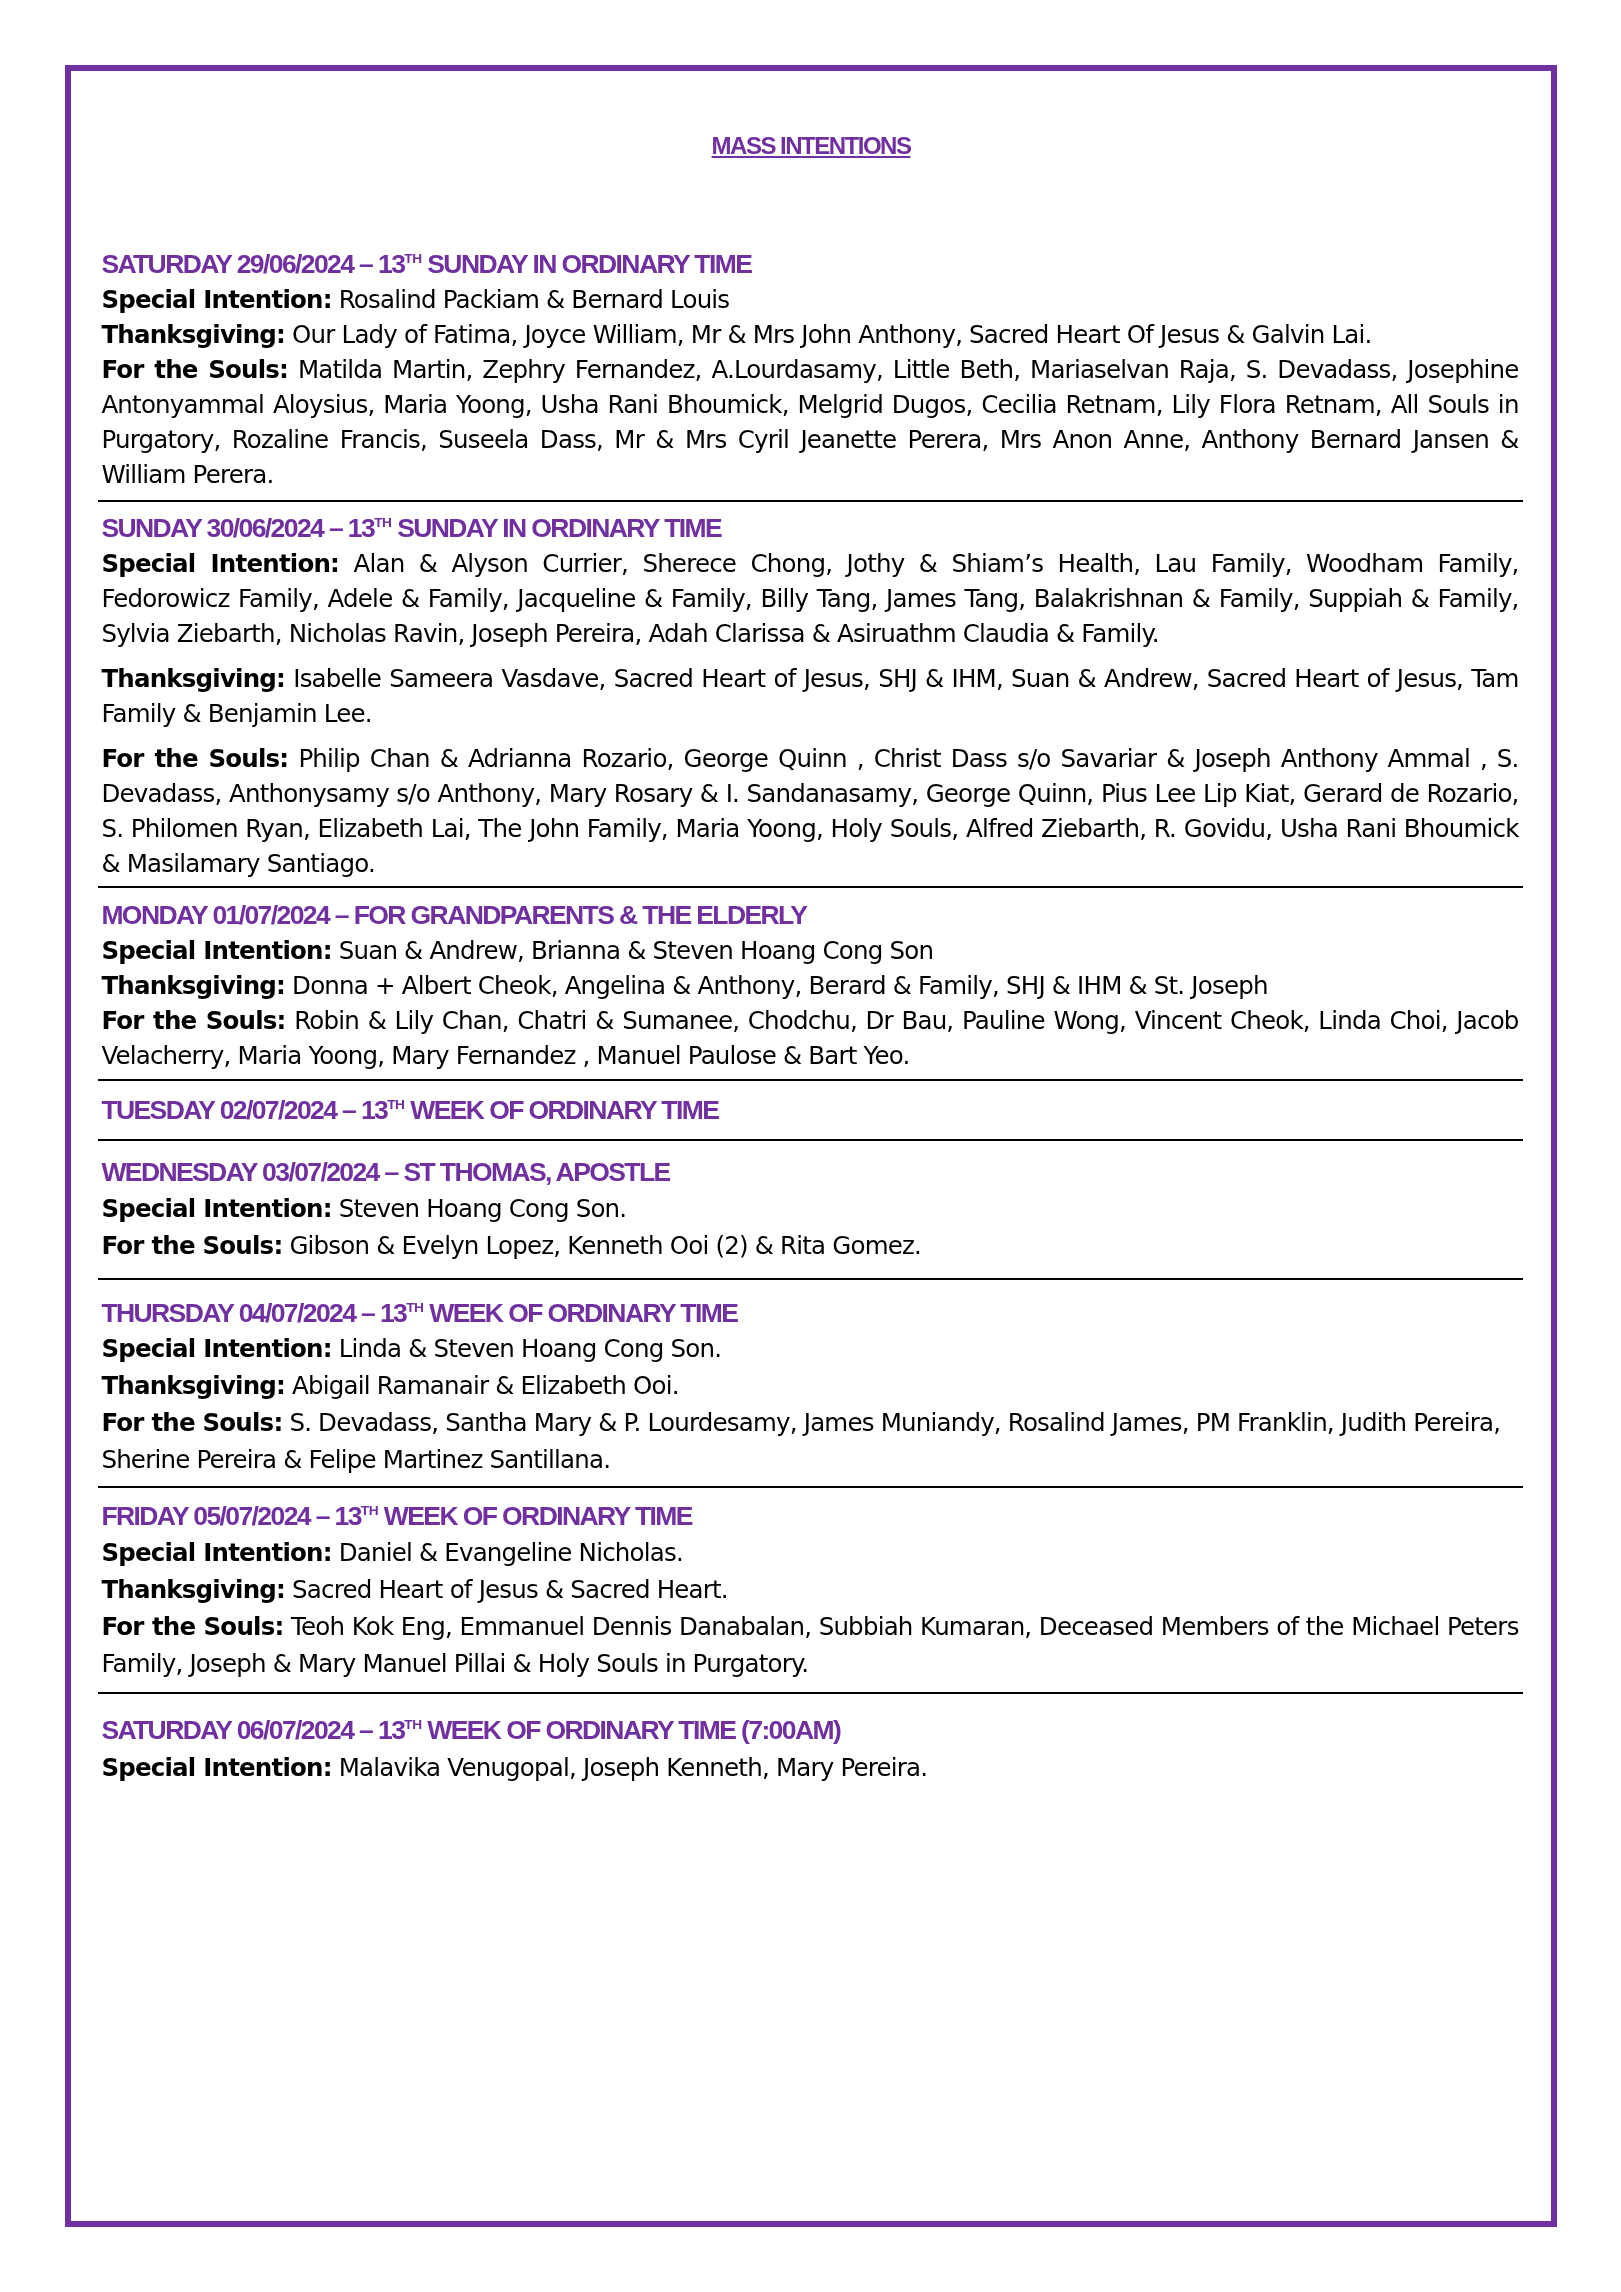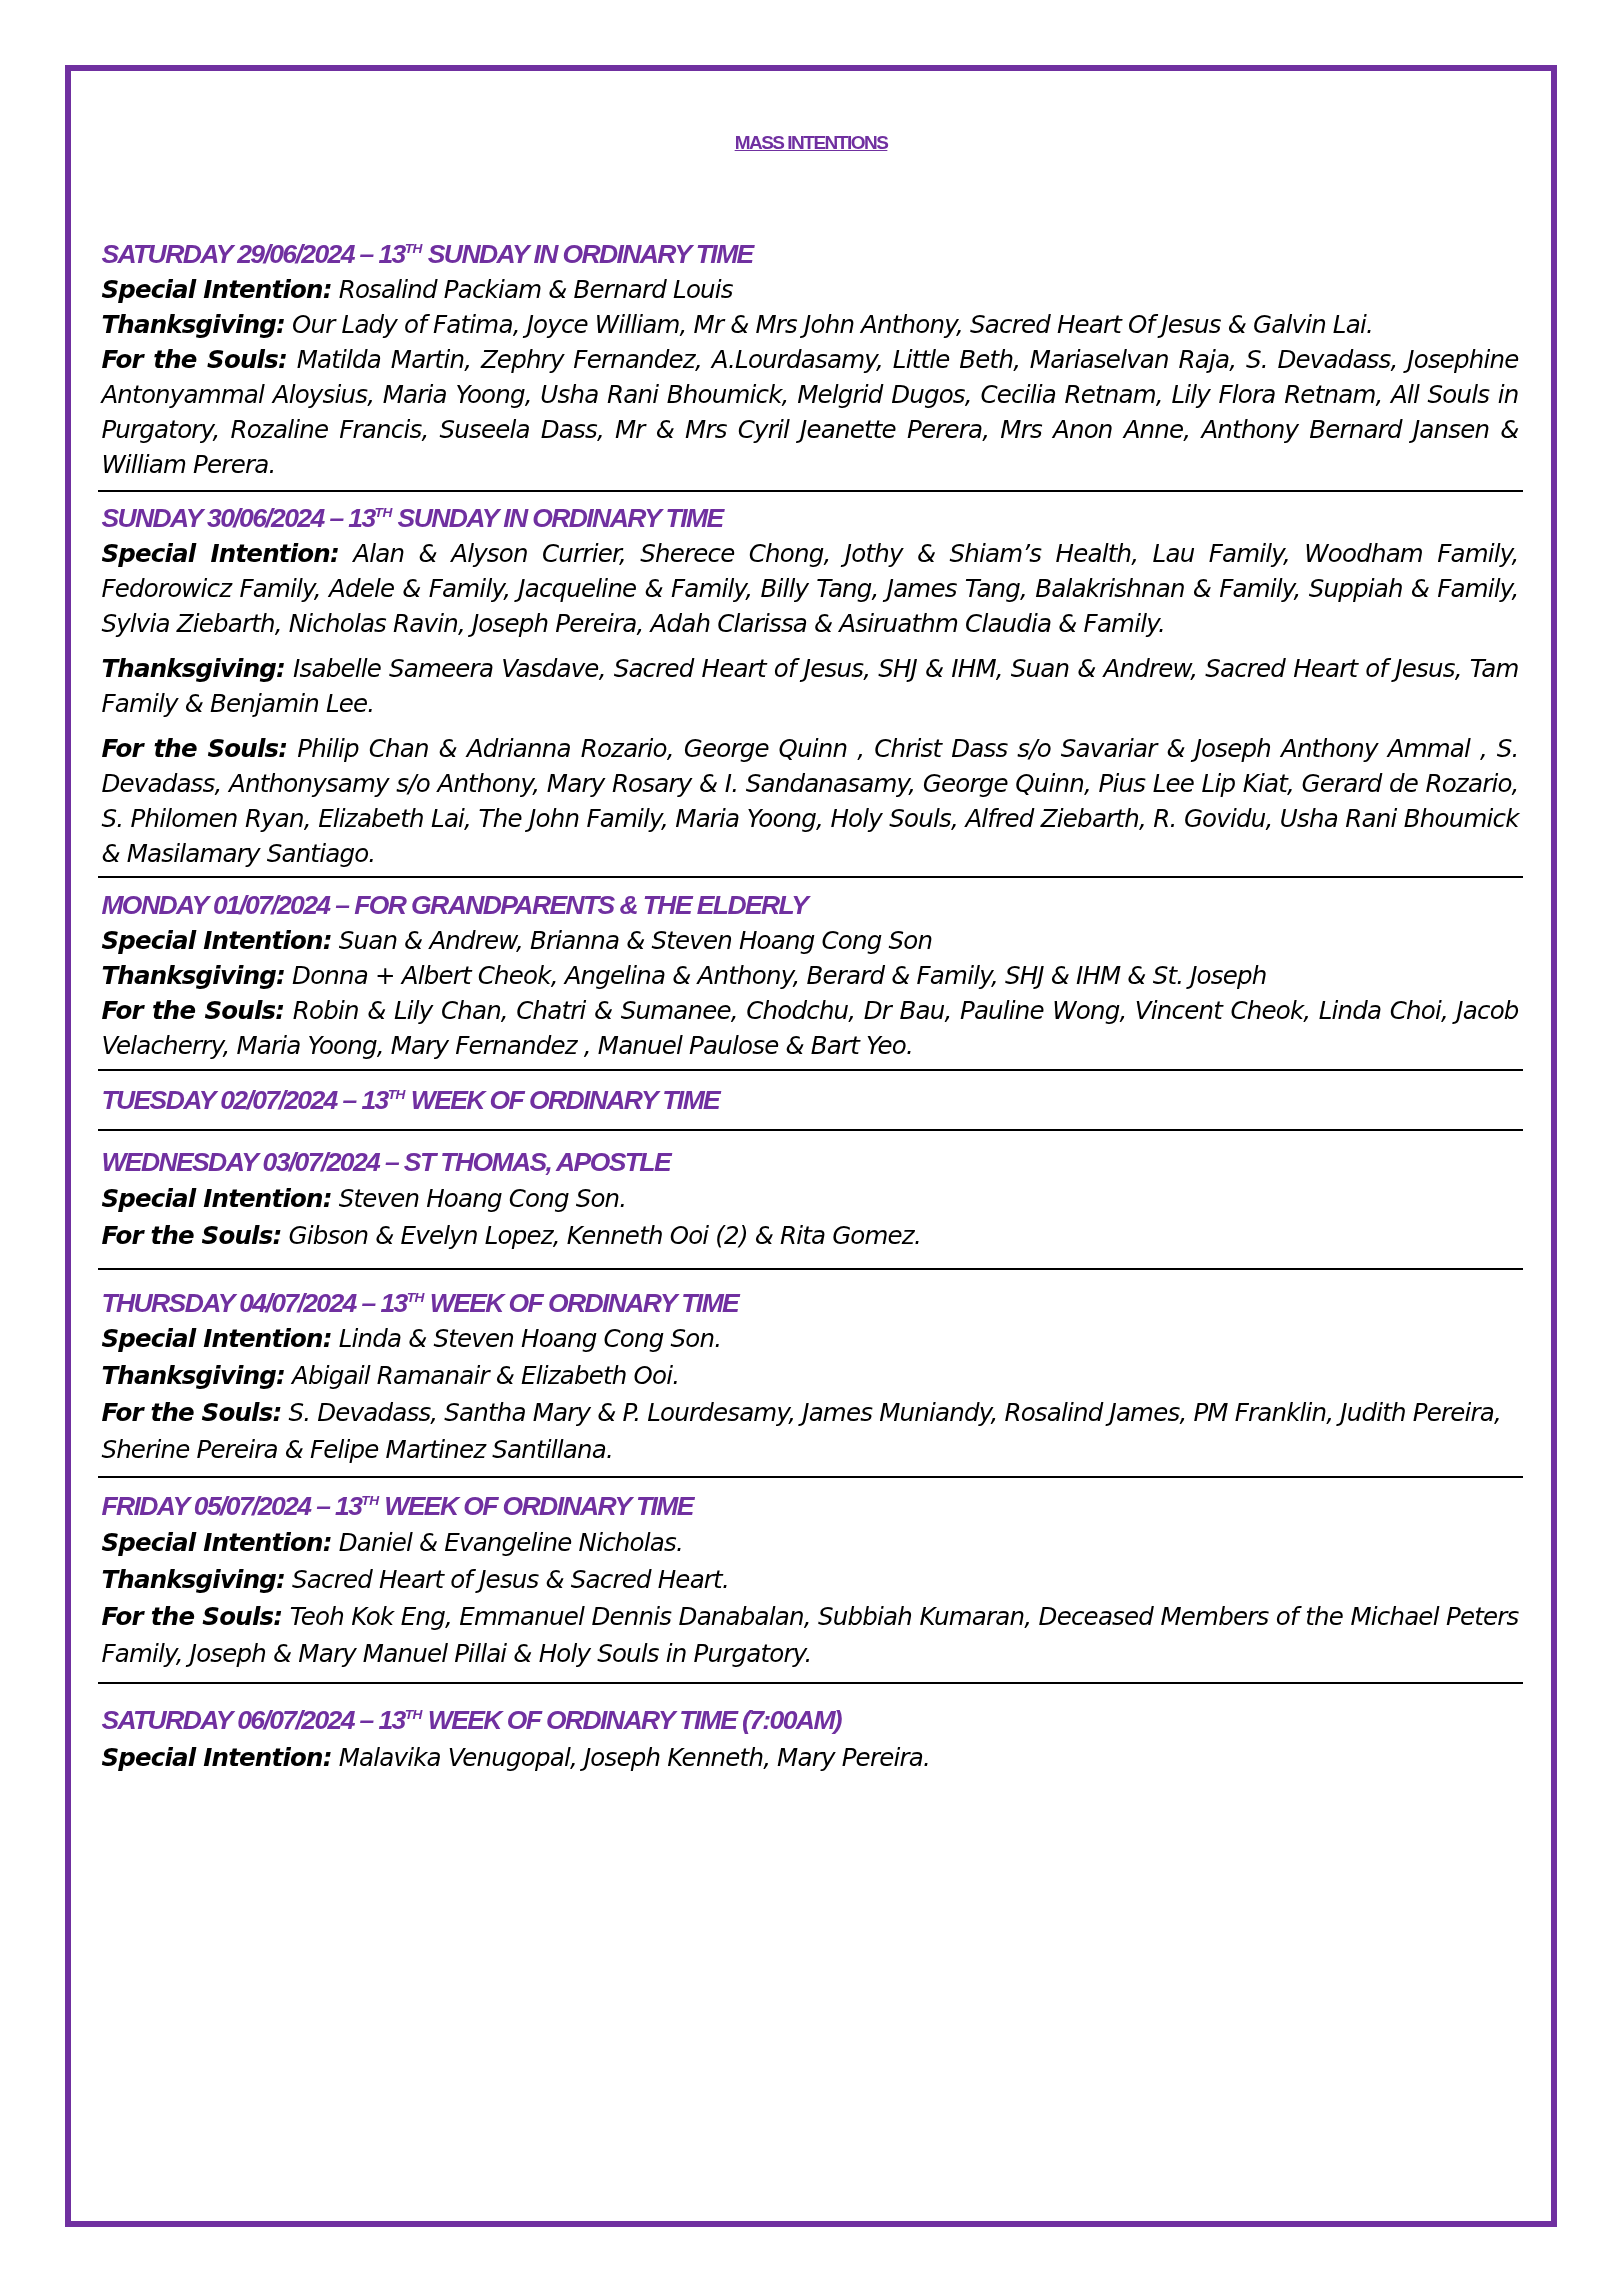--- a/index.html
+++ b/index.html
@@ -7,25 +7,25 @@
   .frame {
     position: absolute; left: 65px; top: 65px;
     width: 1492px; height: 2162px;
     box-sizing: border-box;
     border: 6.9px solid #7030a0;
   }
   .title {
     position: absolute; left: 0; right: 0; top: 61px;
     text-align: center;
     font-family: "Liberation Sans", sans-serif;
-    font-weight: bold; font-size: 19px; letter-spacing: -1.5px;
+    font-weight: bold; font-size: 24px; letter-spacing: -1.5px;
     color: #7030a0; text-decoration: underline;
   }
   .content {
-    position: absolute; left: 26.5px; width: 1425px; top: 160px; font-style: italic;
+    position: absolute; left: 26.5px; width: 1425px; top: 170px;
   }
   .section { padding: 0 0 0 0; }
   .section.rule { border-bottom: 2.9px solid #000; }
   .heading {
     font-family: "Liberation Sans", sans-serif;
     font-weight: bold; font-size: 26.5px; letter-spacing: -1.6px;
     color: #7030a0; line-height: 35px; padding-left: 3.9px;
     white-space: nowrap;
   }
   .heading sup { font-size: 13.7px; vertical-align: 9.8px; letter-spacing: -0.5px; }

